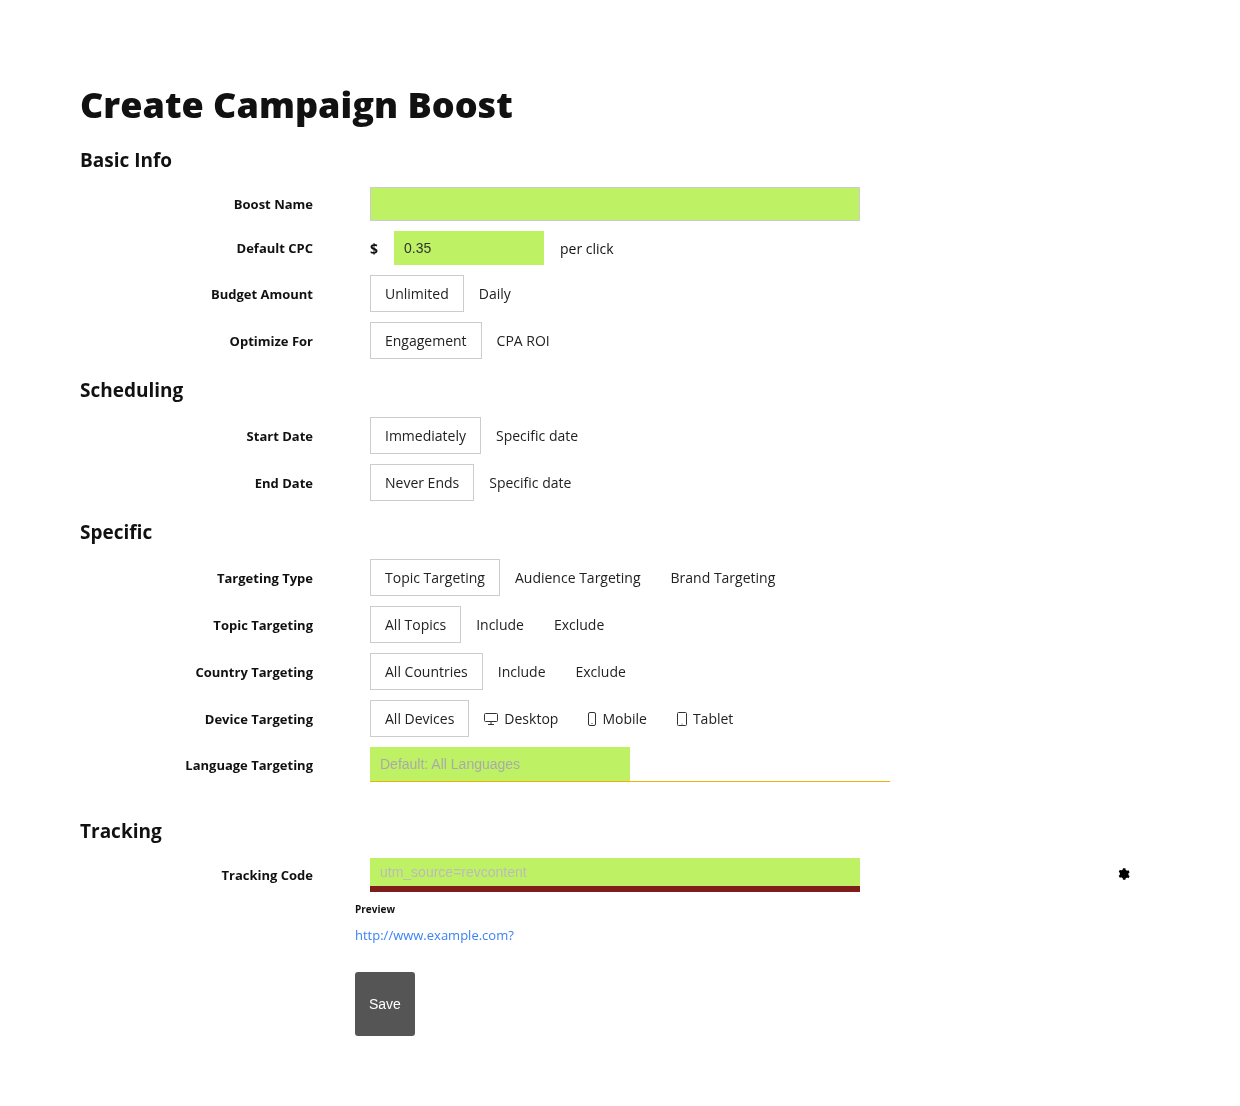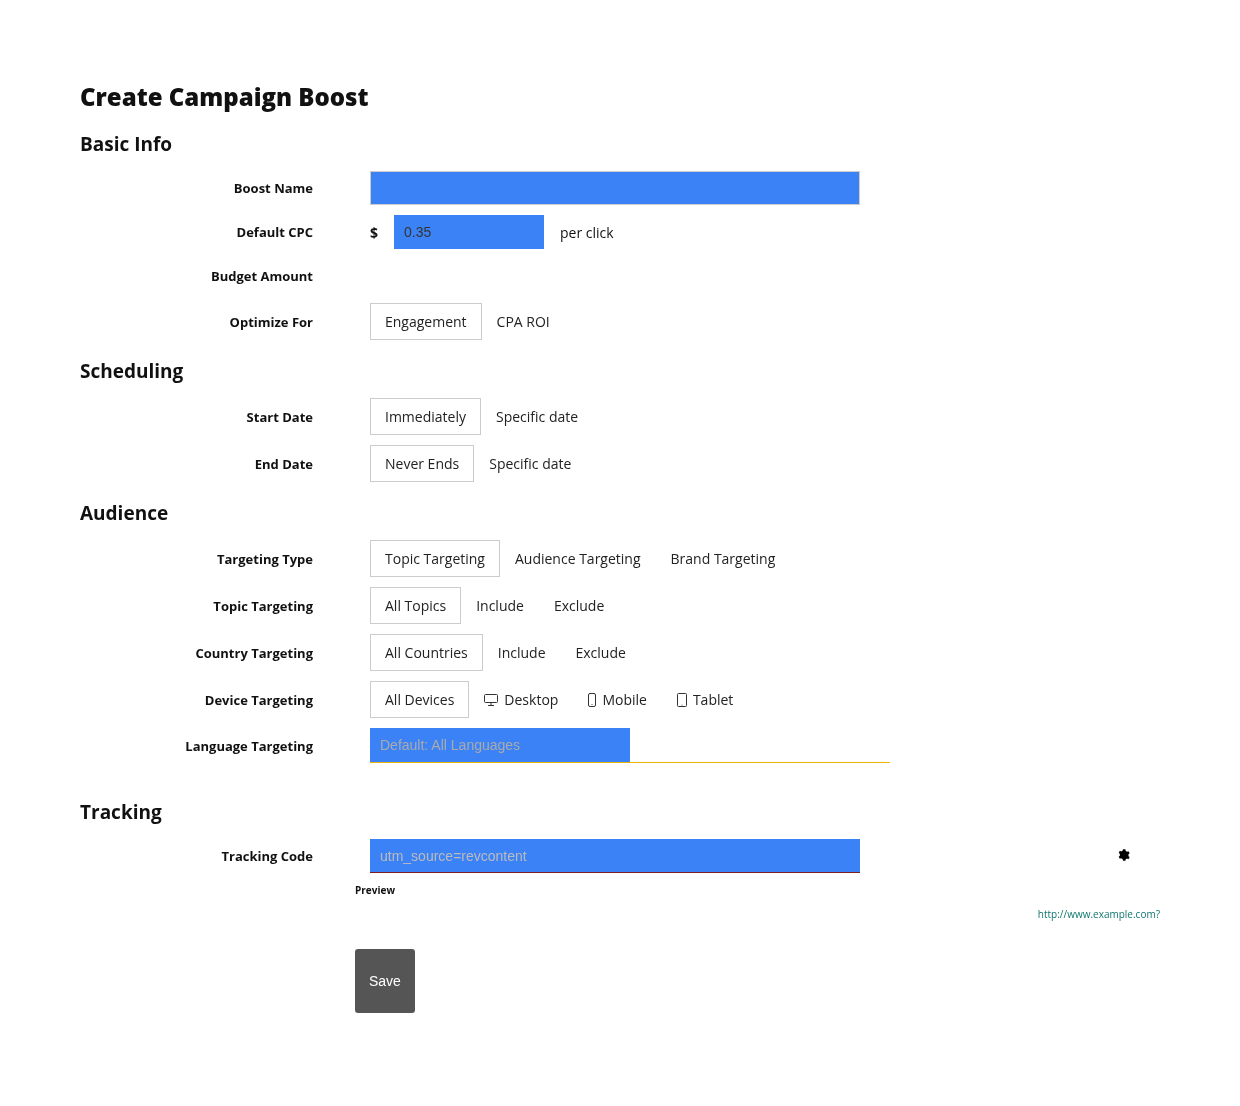--- a/index.html
+++ b/index.html
@@ -4,48 +4,48 @@
   <style>
     * { box-sizing: border-box; margin: 0; padding: 0; }
     body {
       font-family: "Open Sans", "Helvetica Neue", Arial, sans-serif;
       color: #111;
       background: #fff;
       width: 1240px;
       padding: 80px 80px 80px 80px;
       font-size: 14px;
     }
-    h1 { font-size: 24px; font-weight: 800; margin-bottom: 18px; }
+    h1 { font-size: 36px; font-weight: 800; margin-bottom: 18px; }
     h2 { font-size: 19px; font-weight: 700; margin: 18px 0 14px 0; }
     .form-row { display: flex; align-items: center; margin: 10px 0; min-height: 34px; gap: 35px; }
     .label-col { width: 255px; text-align: right; font-weight: 700; font-size: 13px; padding-right: 22px; }
     .ctrl-col { display: flex; align-items: center; gap: 12px; flex-wrap: wrap; flex: 1; }
     .text-input {
       border: 1px solid #ccc; height: 34px; padding: 4px 10px; font-size: 14px;
-      background: #3b82f6; color: #333; outline: none; width: 160px;
+      background: #bef264; color: #333; outline: none; width: 160px;
     }
     .text-input::placeholder { color: #bbb; font-style: normal; }
     .wide { width: 490px; }
     .lang-input { border: none; width: 260px; }
     .lang-input::placeholder { color:#aaa; }
-    .tracking-input { width: 490px; border: none; border-bottom: 1px solid #7f1d1d; }
+    .tracking-input { width: 490px; border: none; border-bottom: 6px solid #7f1d1d; }
     .currency { font-weight: 700; margin-right: 4px; }
     .perclick { font-size: 14px; margin-left: 4px; }
     .btn-group { display: inline-flex; }
     .btn-group label {
       display: inline-flex; align-items: center; gap: 6px;
       border: 1px solid transparent;
       padding: 8px 14px; font-size: 14px; cursor: pointer; color:#222; background:#fff;
     }
     .btn-group label.active { border-color: #ccc; }
     .icon { display:inline-flex; align-items:center; }
     .gear-col { margin-left:auto; padding-right: 30px; }
     .preview-block { margin-left: 275px; margin-top: 4px; }
     .preview-title { font-weight: 700; font-size: 10px; margin-bottom: 10px; }
-    .preview-url { font-size: 10px; color: #0f766e; text-align: right; }
+    .preview-url { font-size: 13px; color: #3b82f6; }
     .save-btn {
       display:inline-block; background:#555; color:#fff; border:none; border-radius:3px;
       padding: 24px 14px; font-size: 14px; margin-left: 275px; margin-top: 28px; cursor:pointer;
     }
     .lang-row-ctrl { border-bottom: 1px solid #eab308; }
     svg { display:block; }
     .tracking-inline { display:flex; align-items:center; width:100%; }
   </style>
 </head>
 <body>
@@ -68,20 +68,26 @@
   <div class="label-col">Default CPC</div>
   <div class="ctrl-col">
     <span class="currency">$</span>
     <input type="text" class="text-input" style="border: none; width: 150px;" value="0.35">
     <span class="perclick">per click</span>
   </div>
 </div>
 
 <div class="form-row">
   <div class="label-col">Budget Amount</div>
+  <div class="ctrl-col">
+    <div class="btn-group">
+      <label class="active">Unlimited</label>
+      <label>Daily</label>
+    </div>
+  </div>
 </div>
 
 <div class="form-row">
   <div class="label-col">Optimize For</div>
   <div class="ctrl-col">
     <div class="btn-group">
       <label class="active">Engagement</label>
       <label>CPA ROI</label>
     </div>
   </div>
@@ -104,21 +110,21 @@
   <div class="label-col">End Date</div>
   <div class="ctrl-col">
     <div class="btn-group">
       <label class="active">Never Ends</label>
       <label>Specific date</label>
     </div>
   </div>
 </div>
 
 
-<h2>Audience</h2>
+<h2>Specific</h2>
 
 <div class="form-row">
   <div class="label-col">Targeting Type</div>
   <div class="ctrl-col">
     <div class="btn-group">
       <label class="active">Topic Targeting</label>
       <label>Audience Targeting</label>
       <label>Brand Targeting</label>
     </div>
   </div>

